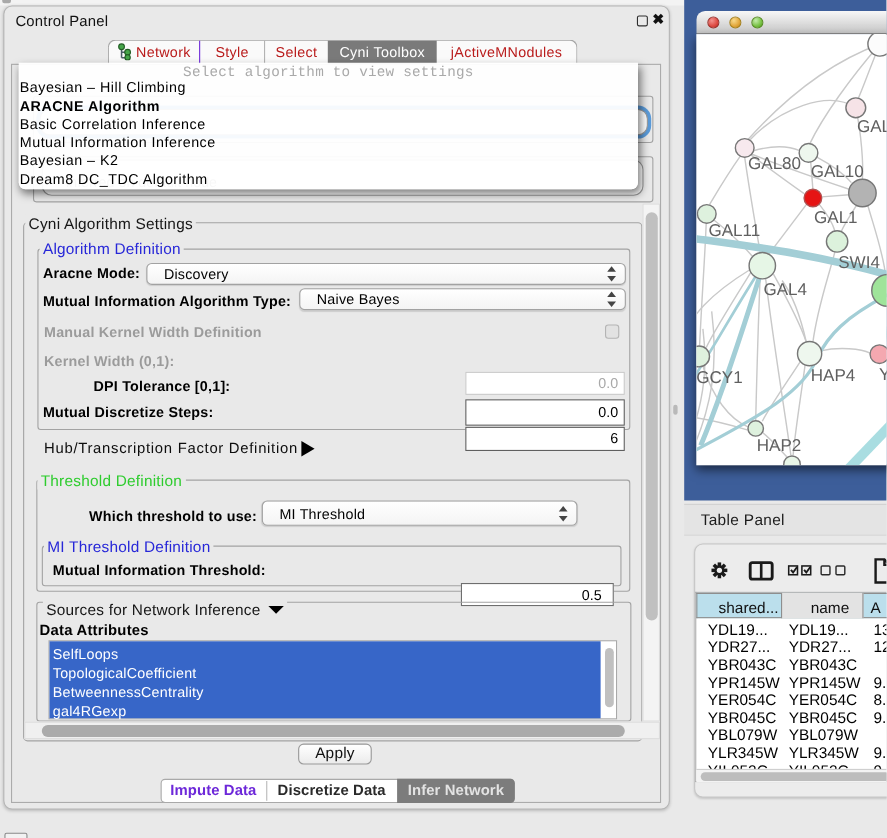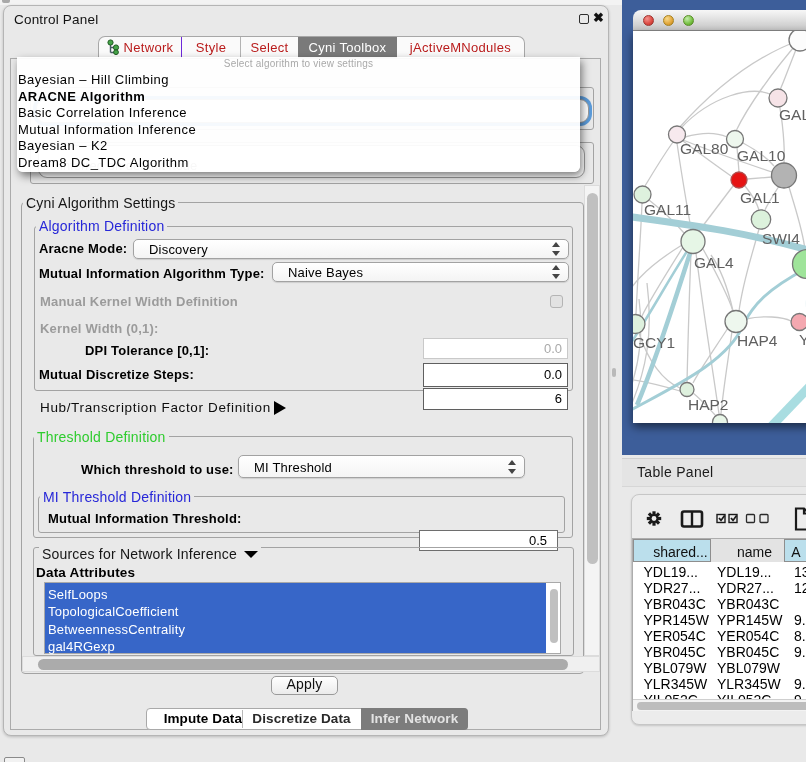--- a/index.html
+++ b/index.html
@@ -289,27 +289,27 @@
 <div class="abs" style="left:550px;top:589px;width:8px;height:54px;background:#c0c0c0;border-radius:4px;"></div>
 
 <div class="abs" style="left:584px;top:185px;width:16px;height:471px;background:#f4f4f4;border:1px solid #dcdcdc;"></div>
 <div class="abs" style="left:586.5px;top:193px;width:11px;height:371px;background:#c0c0c0;border-radius:5.5px;"></div>
 <div class="abs" style="left:22px;top:656px;width:578px;height:16px;background:#f0f0f0;border:1px solid #dcdcdc;"></div>
 <div class="abs" style="left:38px;top:659px;width:530px;height:11px;background:#ababab;border-radius:5.5px;"></div>
 
 <div class="abs" style="left:271px;top:676px;width:67px;height:19px;background:linear-gradient(#ffffff,#ebebeb);border:1px solid #9a9a9a;border-radius:5px;text-align:center;line-height:15.5px;font-size:14px;color:#111;letter-spacing:0.2px;">Apply</div>
 
 <div class="abs" style="left:146px;top:708px;width:322px;height:22px;background:#fff;border:1px solid #a9a9a9;border-radius:4px;"></div>
-<div class="abs" style="left:146px;top:708px;width:96px;height:22px;line-height:22px;text-align:right;font-size:13.5px;font-weight:bold;color:#000000;letter-spacing:0.1px;">Impute Data</div>
+<div class="abs" style="left:146px;top:708px;width:96px;height:22px;line-height:22px;text-align:center;font-size:13.5px;font-weight:bold;color:#6d28d9;letter-spacing:0.1px;">Impute Data</div>
 <div class="abs" style="left:242px;top:710px;width:1px;height:18px;background:#b9b9b9;"></div>
 <div class="abs" style="left:242px;top:708px;width:119px;height:22px;line-height:22px;text-align:center;font-size:13.5px;font-weight:bold;color:#2a2a2a;letter-spacing:0.1px;">Discretize Data</div>
 <div class="abs" style="left:361px;top:708px;width:107px;height:22px;line-height:22px;text-align:center;font-size:13.5px;font-weight:bold;color:#e3e3e3;background:#7c7c7c;border-radius:0 4px 4px 0;letter-spacing:0.1px;">Infer Network</div>
 
 <div id="popup" class="abs" style="left:17px;top:57px;width:563px;height:115px;background:rgba(255,255,255,0.94);box-shadow:2px 4px 8px rgba(0,0,0,0.5);border-radius:0 0 6px 6px;">
-  <div style="text-align:center;font-size:10px;color:#a9a9a9;letter-spacing:0.2px;padding-top:1px;height:15px;">Select algorithm to view settings</div>
+  <div style="text-align:center;font-size:13px;color:#a9a9a9;letter-spacing:0.2px;padding-top:1px;height:15px;font-family:Liberation Mono, monospace;">Select algorithm to view settings</div>
   <div class="pi">Bayesian – Hill Climbing</div>
   <div class="pi b">ARACNE Algorithm</div>
   <div class="pi">Basic Correlation Inference</div>
   <div class="pi">Mutual Information Inference</div>
   <div class="pi">Bayesian – K2</div>
   <div class="pi">Dream8 DC_TDC Algorithm</div>
 </div>
 
 <div class="abs" style="left:4px;top:757px;width:21px;height:10px;border:1.5px solid #8a8a8a;border-radius:2px;background:#f2f2f2;"></div>
 

